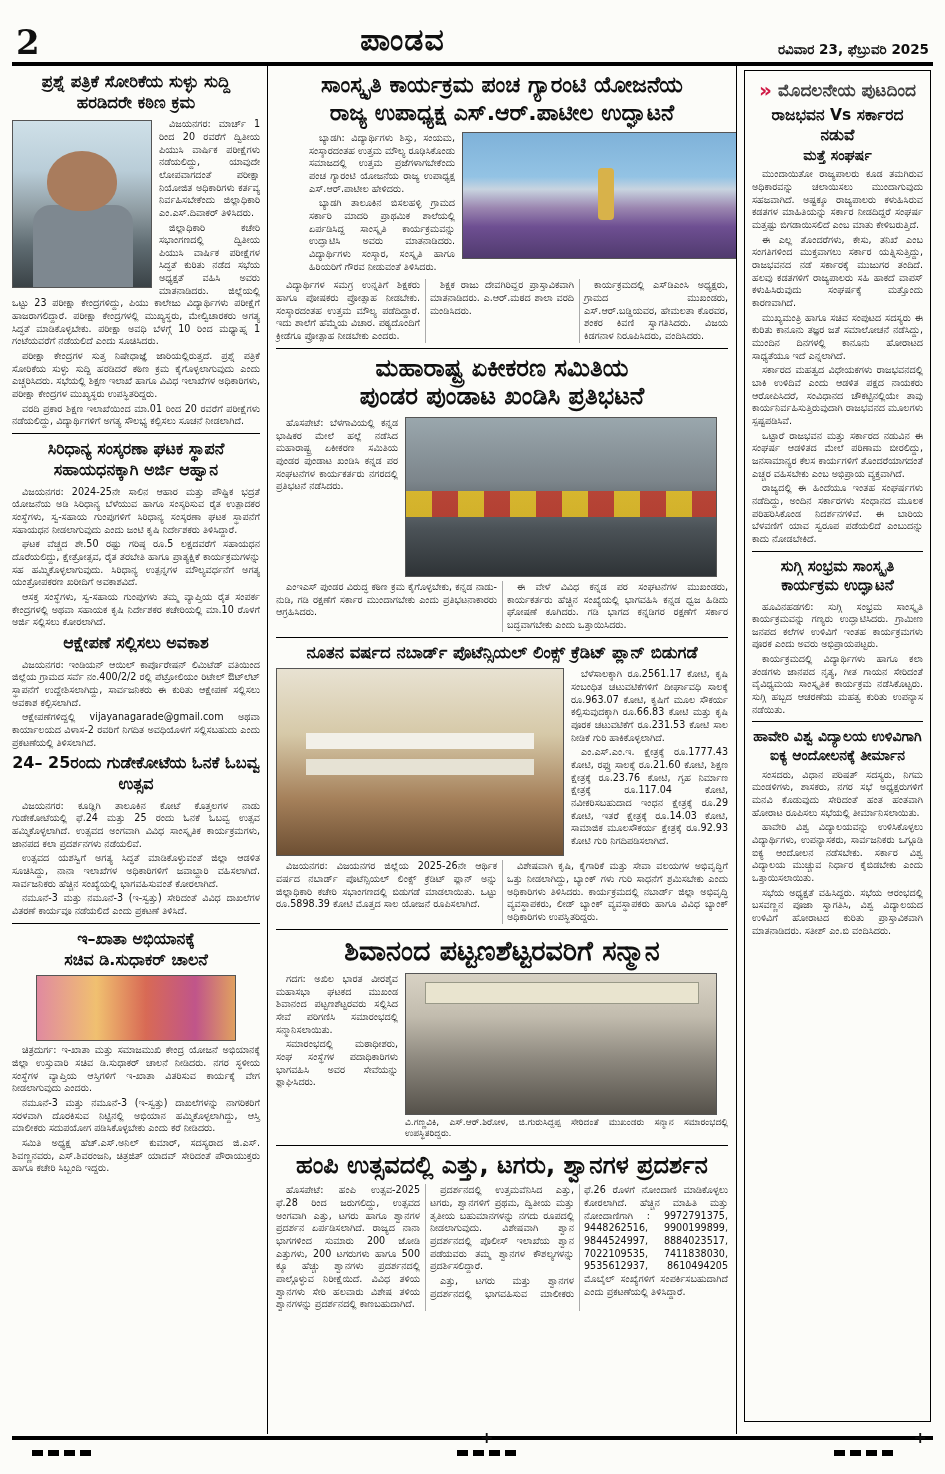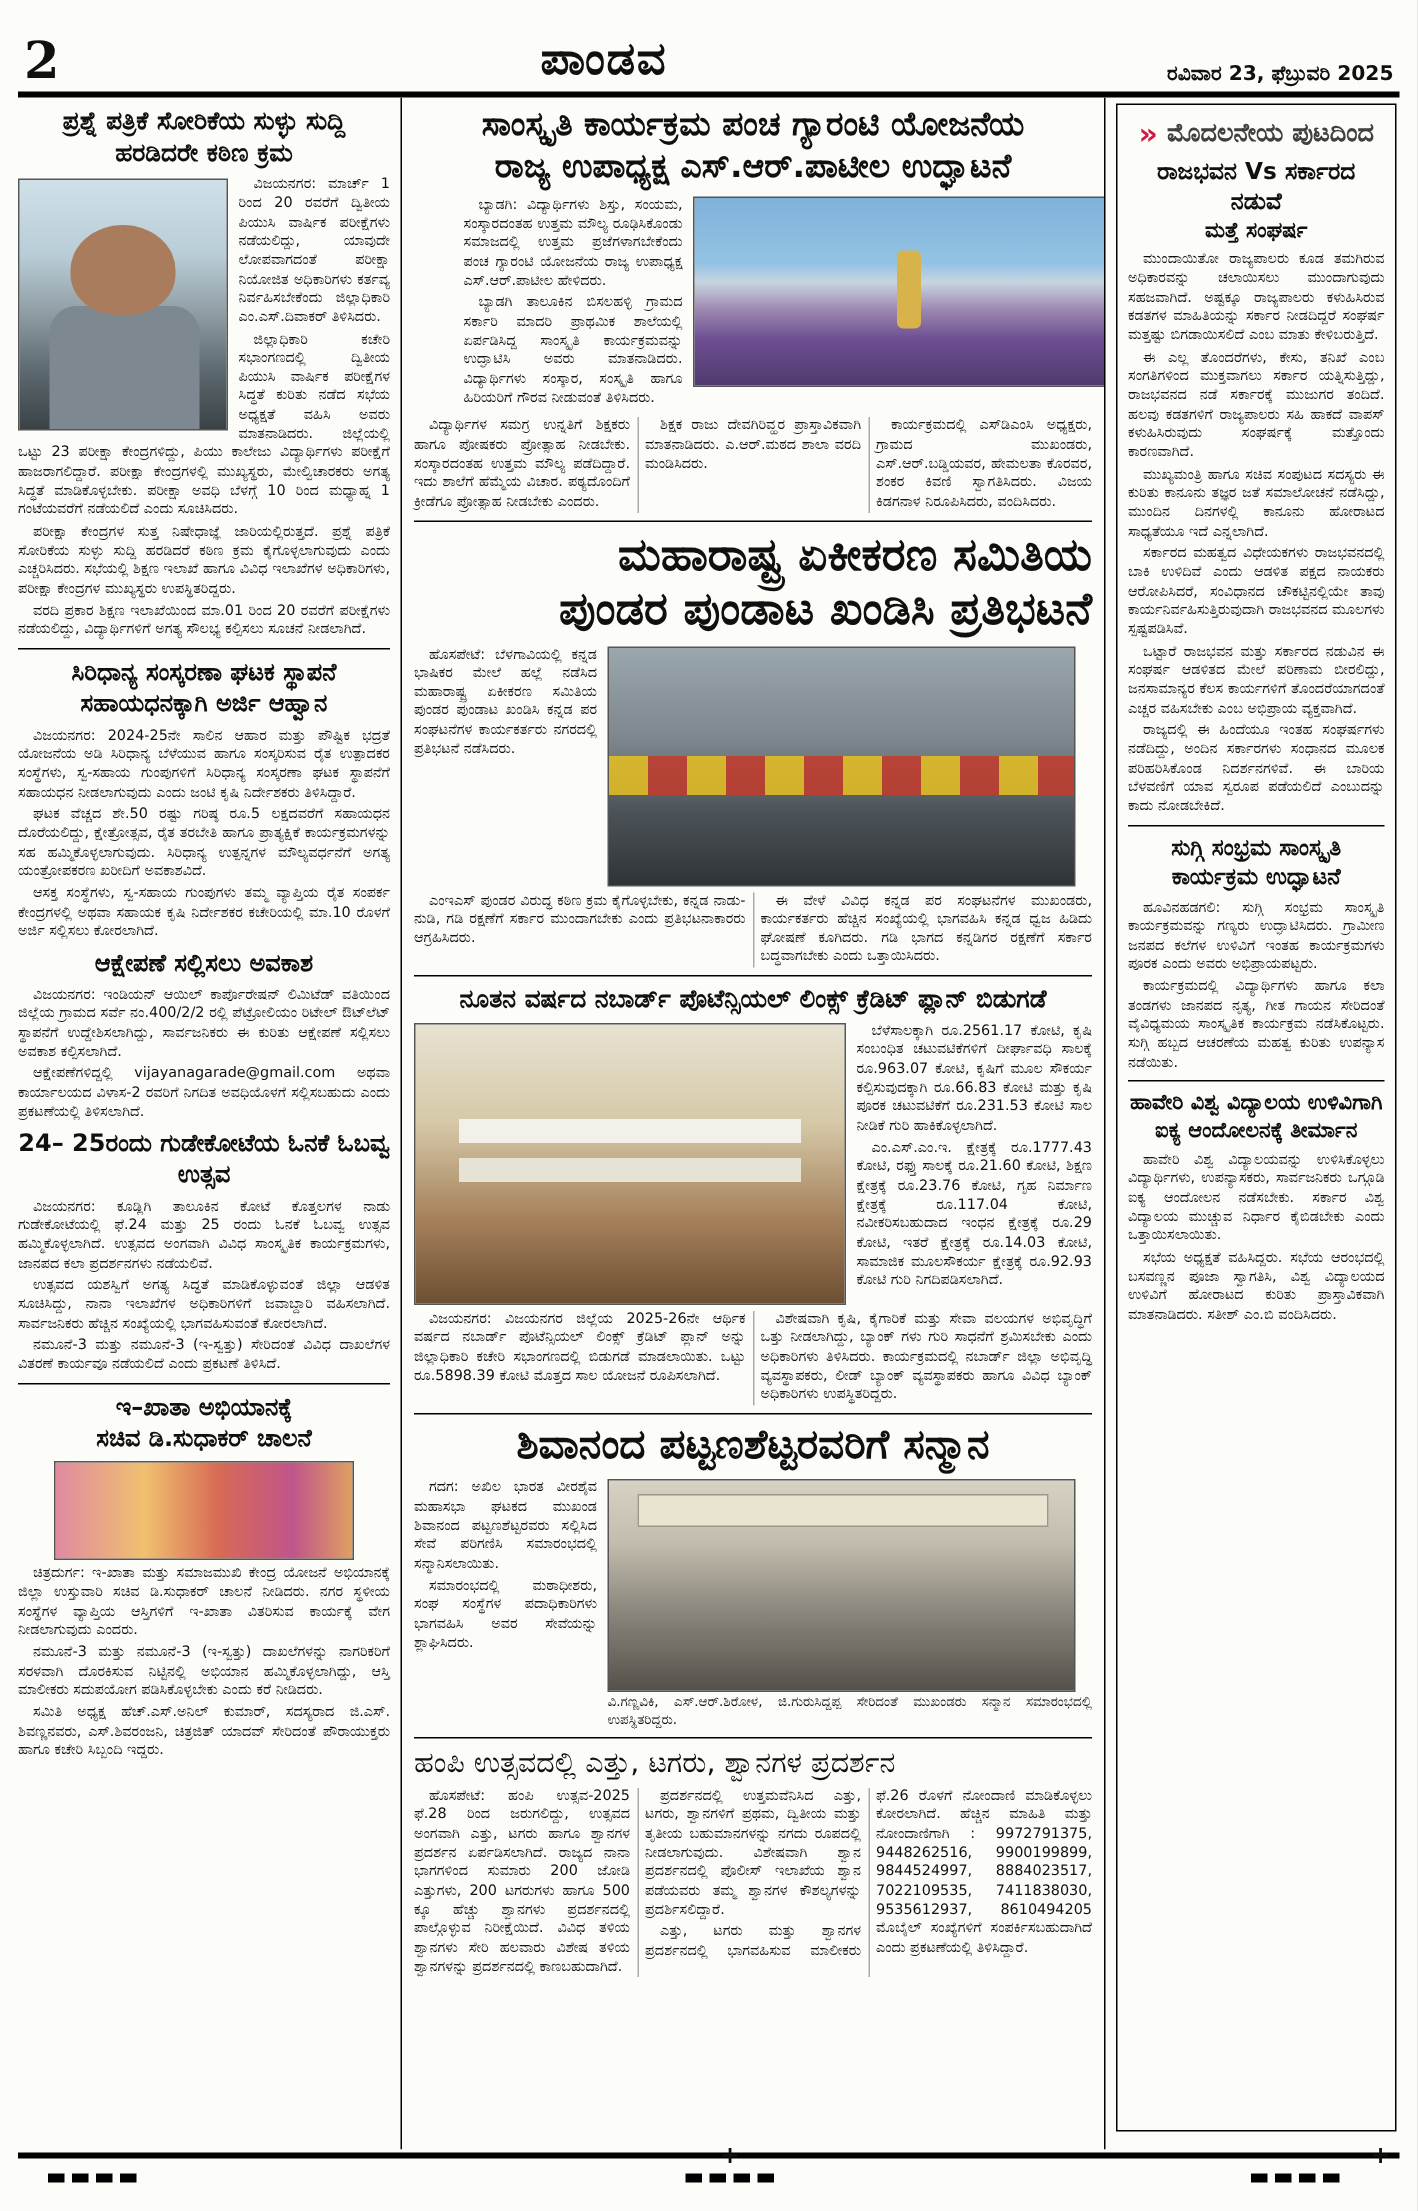--- a/index.html
+++ b/index.html
@@ -17,24 +17,24 @@
   .col-center{width:452px;flex:none;padding:2px 8px 0 8px;border-right:1.5px solid #000;overflow:hidden;}
   .col-right{flex:1;padding:4px 2px 0 7px;overflow:hidden;}
   .rightbox{border:1.5px solid #000;height:1352px;box-sizing:border-box;padding:5px 7px;overflow:hidden;}
   
   p{margin:0 0 4px 0;}
   .body{font-size:9.6px;line-height:1.32;text-align:justify;}
   .body p{text-indent:10px;margin:0 0 2px 0;}
   .h-left{font-size:16.5px;font-weight:bold;text-align:center;line-height:1.25;margin:2px 0 5px 0;}
   .h-sub{font-size:16px;font-weight:bold;text-align:center;line-height:1.3;margin:4px 0 5px 0;}
   .h-c1{font-size:22px;font-weight:bold;text-align:center;line-height:1.25;margin:3px 0 6px 0;}
-  .h-c2{font-size:30px;font-weight:bold;text-align:right;line-height:1.2;margin:4px 0 6px 0;}
+  .h-c2{font-size:24px;font-weight:bold;text-align:center;line-height:1.2;margin:4px 0 6px 0;}
   .h-c3{font-size:16.5px;font-weight:bold;text-align:center;line-height:1.25;margin:4px 0 5px 0;}
   .h-c4{font-size:27px;font-weight:bold;text-align:center;line-height:1.2;margin:4px 0 6px 0;}
-  .h-c5{font-size:19px;font-weight:normal;text-align:left;line-height:1.2;margin:4px 0 5px 0;}
+  .h-c5{font-size:24px;font-weight:bold;text-align:center;line-height:1.2;margin:4px 0 5px 0;}
   .rule{border:none;border-top:1.5px solid #000;margin:5px 0;}
   .kicker{display:flex;align-items:center;gap:6px;justify-content:center;font-size:17px;font-weight:bold;margin:2px 0 3px 0;}
   .kicker .chev{font-size:20px;}
   .caption{font-size:9px;line-height:1.25;text-align:justify;margin-top:2px;}
   .cols2{column-count:2;column-gap:10px;column-rule:1px solid #aaa;}
   .cols3{column-count:3;column-gap:10px;column-rule:1px solid #aaa;}
   .flexrow{display:flex;gap:7px;}
   
   .photo{border:1px solid #555;box-sizing:border-box;flex:none;position:relative;overflow:hidden;}
   .ph-official{width:140px;height:168px;float:left;margin:2px 7px 2px 0;
@@ -260,20 +260,21 @@
         </div>
 
         <hr class="rule">
 
         <div>
           <div class="h-sub" style="font-size:14px;">
             <span>ಹಾವೇರಿ ವಿಶ್ವ ವಿದ್ಯಾಲಯ ಉಳಿವಿಗಾಗಿ</span><br>
             <span>ಐಕ್ಯ ಆಂದೋಲನಕ್ಕೆ ತೀರ್ಮಾನ</span>
           </div>
           <div class="body">
+              <p>ಸಂಸದರು, ವಿಧಾನ ಪರಿಷತ್ ಸದಸ್ಯರು, ನಿಗಮ ಮಂಡಳಿಗಳು, ಶಾಸಕರು, ನಗರ ಸಭೆ ಅಧ್ಯಕ್ಷರುಗಳಿಗೆ ಮನವಿ ಕೊಡುವುದು ಸೇರಿದಂತೆ ಹಂತ ಹಂತವಾಗಿ ಹೋರಾಟ ರೂಪಿಸಲು ಸಭೆಯಲ್ಲಿ ತೀರ್ಮಾನಿಸಲಾಯಿತು.</p>
               <p>ಹಾವೇರಿ ವಿಶ್ವ ವಿದ್ಯಾಲಯವನ್ನು ಉಳಿಸಿಕೊಳ್ಳಲು ವಿದ್ಯಾರ್ಥಿಗಳು, ಉಪನ್ಯಾಸಕರು, ಸಾರ್ವಜನಿಕರು ಒಗ್ಗೂಡಿ ಐಕ್ಯ ಆಂದೋಲನ ನಡೆಸಬೇಕು. ಸರ್ಕಾರ ವಿಶ್ವ ವಿದ್ಯಾಲಯ ಮುಚ್ಚುವ ನಿರ್ಧಾರ ಕೈಬಿಡಬೇಕು ಎಂದು ಒತ್ತಾಯಿಸಲಾಯಿತು.</p>
               <p>ಸಭೆಯ ಅಧ್ಯಕ್ಷತೆ ವಹಿಸಿದ್ದರು. ಸಭೆಯ ಆರಂಭದಲ್ಲಿ ಬಸವಣ್ಣನ ಪೂಜಾ ಸ್ವಾಗತಿಸಿ, ವಿಶ್ವ ವಿದ್ಯಾಲಯದ ಉಳಿವಿಗೆ ಹೋರಾಟದ ಕುರಿತು ಪ್ರಾಸ್ತಾವಿಕವಾಗಿ ಮಾತನಾಡಿದರು. ಸತೀಶ್ ಎಂ.ಬಿ ವಂದಿಸಿದರು.</p>
             </div>
         </div>
 
       </div>
     </div>
   </div>
 
   <hr class="footer-rule">

